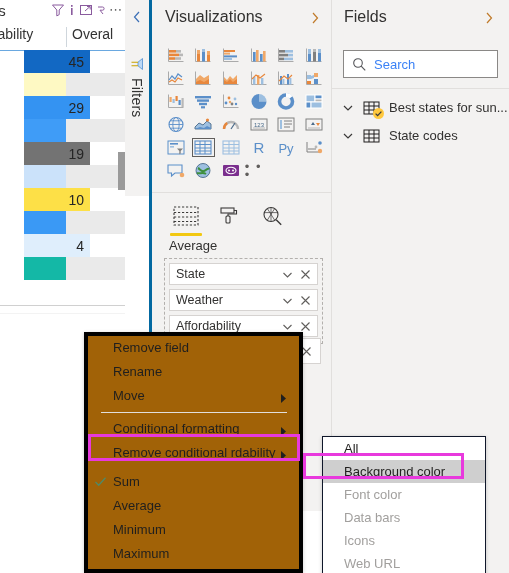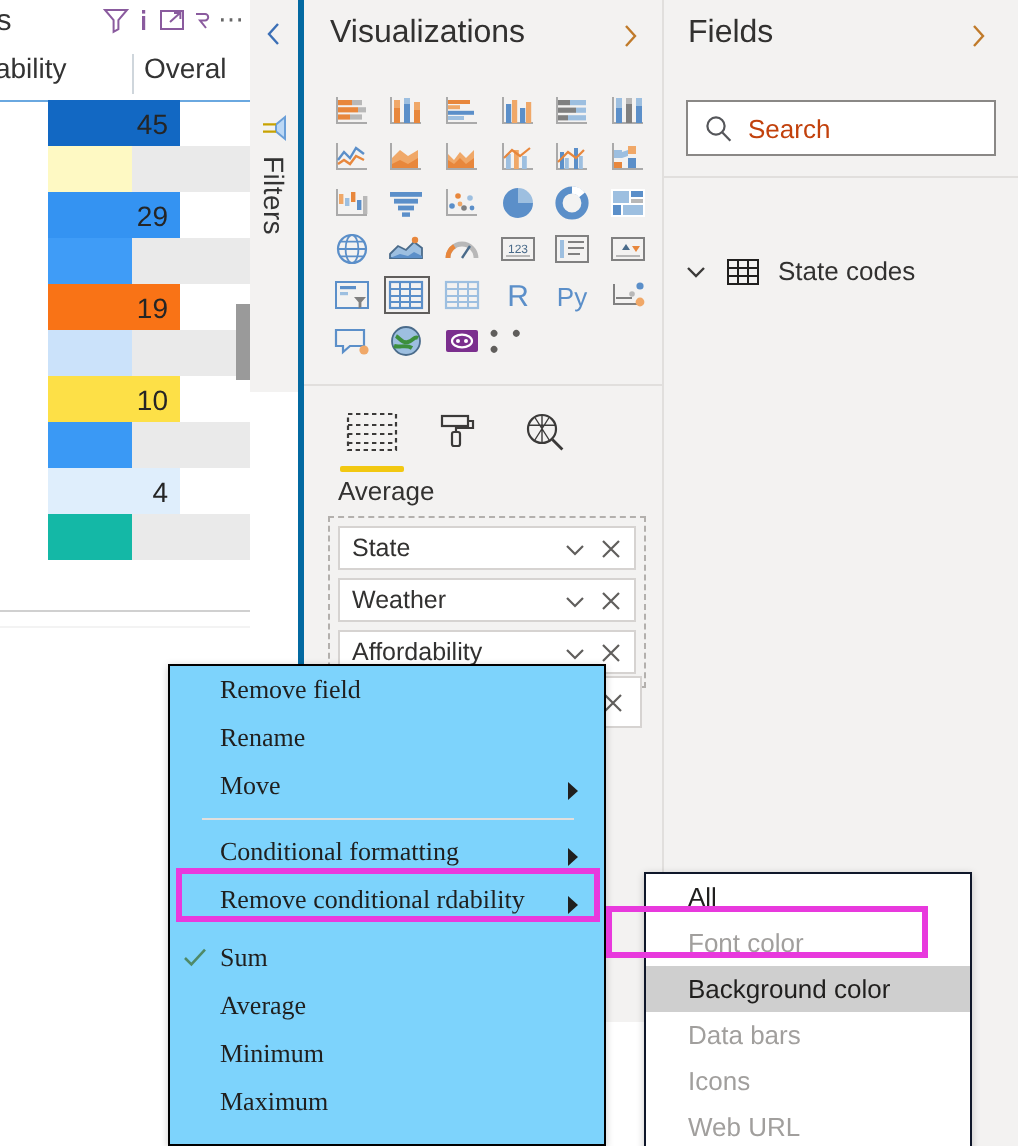--- a/index.html
+++ b/index.html
@@ -81,35 +81,35 @@
   .well-chev{position:absolute;right:24px;top:5px;width:11px;height:11px;}
   .well-x{position:absolute;right:6px;top:5px;width:11px;height:11px;}
 
   
   .fieldspane{position:absolute;left:332px;top:0;width:177px;height:573px;background:#f3f2f1;}
   .fp-title{position:absolute;left:12px;top:8px;font-size:16px;color:#323130;}
   .fp-expand{position:absolute;right:14px;top:11px;width:12px;height:14px;}
   .fp-search{position:absolute;left:11px;top:50px;width:155px;height:28px;background:#fff;
              border:1px solid #8a8886;box-sizing:border-box;}
   .fp-search-ic{position:absolute;left:8px;top:6px;width:15px;height:15px;}
-  .fp-search-ph{position:absolute;left:30px;top:6px;font-size:13px;color:#c2410c;}
+  .fp-search-ph{position:absolute;left:30px;top:6px;font-size:13px;color:#3b82f6;}
   .fp-sep{position:absolute;left:0;top:88px;width:177px;height:1px;background:#e1dfdd;}
 
   .fp-item{position:absolute;left:0;width:177px;height:24px;}
   .fp-item-1{top:96px;}
   .fp-item-2{top:124px;}
   .fp-chev{position:absolute;left:10px;top:6px;width:12px;height:12px;}
   .fp-tblic{position:absolute;left:31px;top:4px;width:17px;height:17px;}
   .fp-badge{position:absolute;left:41px;top:12px;width:11px;height:11px;border-radius:50%;
             background:#ffc83d;display:flex;align-items:center;justify-content:center;}
   .fp-name{position:absolute;left:57px;top:4px;font-size:13px;color:#323130;white-space:nowrap;}
 
   
-  .ctxmenu{position:absolute;left:84px;top:332px;width:219px;height:241px;background:#7dd3fc;
-           border:1px solid #000000;box-sizing:border-box;box-shadow:0 1px 4px rgba(0,0,0,.20);font-family:Liberation Serif, serif;}
+  .ctxmenu{position:absolute;left:84px;top:332px;width:219px;height:241px;background:#a16207;
+           border:4px solid #000000;box-sizing:border-box;box-shadow:0 1px 4px rgba(0,0,0,.20);}
   .mi{position:relative;height:24px;width:100%;}
   .mi-label{position:absolute;left:25px;top:4px;font-size:13px;color:#201f1e;white-space:nowrap;}
   .mi-arrow{position:absolute;right:12px;top:8px;width:7px;height:9px;}
   .mi-check{position:absolute;left:6px;top:5px;width:13px;height:13px;}
   .mi-divider{height:1px;width:186px;margin:4px auto;background:#e1dfdd;}
   .mi-gap{height:5px;}
 
   .hl-box{position:absolute;border:3px solid #e839dd;box-sizing:border-box;pointer-events:none;}
   .hl-remove-cf{left:88px;top:434px;width:212px;height:27px;}
   .hl-bg-color{left:303px;top:453px;width:161px;height:26px;}
@@ -180,21 +180,21 @@
           </div>
           <div class="trow">
             <div class="cell-val" style="background: rgb(52, 147, 242);">29</div>
             <div class="cell-blank"></div>
           </div>
           <div class="trow banded">
             <div class="cell-val" style="background: rgb(63, 156, 247);">24</div>
             <div class="cell-blank"></div>
           </div>
           <div class="trow">
-            <div class="cell-val" style="background: #f97316;">19</div>
+            <div class="cell-val" style="background: #737373;">19</div>
             <div class="cell-blank"></div>
           </div>
           <div class="trow banded">
             <div class="cell-val" style="background: rgb(203, 226, 250);">6</div>
             <div class="cell-blank"></div>
           </div>
           <div class="trow">
             <div class="cell-val" style="background: #fde047;">10</div>
             <div class="cell-blank"></div>
           </div>
@@ -673,20 +673,42 @@
       <span class="fp-search-ic">
         <svg width="15" height="15" viewBox="0 0 15 15">
             <circle cx="6" cy="6" r="4.3" fill="none" stroke="#55565a" stroke-width="1.1"></circle>
             <path d="M9.2 9.2l4 4.2" stroke="#55565a" stroke-width="1.1"></path>
           </svg>
       </span>
       <span class="fp-search-ph">Search</span>
     </div>
     <div class="fp-sep"></div>
 
+    <div class="fp-item fp-item-1">
+      <span class="fp-chev">
+        <svg width="12" height="12" viewBox="0 0 12 12">
+            <path d="M2 4l4 4 4-4" fill="none" stroke="#3b3a39" stroke-width="1.2"></path>
+          </svg>
+      </span>
+      <span class="fp-tblic">
+        <svg width="17" height="17" viewBox="0 0 17 17">
+          <rect x="1" y="2" width="15" height="12" fill="none" stroke="#201f1e" stroke-width="1"></rect>
+          <line x1="1" y1="6" x2="16" y2="6" stroke="#201f1e" stroke-width="1"></line>
+          <line x1="1" y1="10" x2="16" y2="10" stroke="#201f1e" stroke-width="1"></line>
+          <line x1="6" y1="2" x2="6" y2="14" stroke="#201f1e" stroke-width="1"></line>
+          <line x1="11" y1="2" x2="11" y2="14" stroke="#201f1e" stroke-width="1"></line>
+        </svg>
+      </span>
+      <span class="fp-badge">
+        <svg width="9" height="9" viewBox="0 0 9 9">
+            <path d="M1.6 4.6l2 2 3.8-4" fill="none" stroke="#3b3a39" stroke-width="1.3"></path>
+          </svg>
+      </span>
+      <span class="fp-name">Best states for sun...</span>
+    </div>
 
     <div class="fp-item fp-item-2">
       <span class="fp-chev">
         <svg width="12" height="12" viewBox="0 0 12 12">
             <path d="M2 4l4 4 4-4" fill="none" stroke="#3b3a39" stroke-width="1.2"></path>
           </svg>
       </span>
       <span class="fp-tblic">
         <svg width="17" height="17" viewBox="0 0 17 17">
           <rect x="1" y="2" width="15" height="12" fill="none" stroke="#201f1e" stroke-width="1"></rect>
@@ -750,26 +772,26 @@
       <div class="mi">
         <span class="mi-label">Maximum</span>
       </div>
     </div>
 
   <div class="sm-right-bg"></div>
   <div class="submenu" id="submenu">
       <div class="smi">
         <span class="smi-label">All</span>
       </div>
+      <div class="smi hover">
+        <span class="smi-label">Background color</span>
+      </div>
       <div class="smi dis">
         <span class="smi-label">Font color</span>
       </div>
-      <div class="smi hover">
-        <span class="smi-label">Background color</span>
-      </div>
       <div class="smi dis">
         <span class="smi-label">Data bars</span>
       </div>
       <div class="smi dis">
         <span class="smi-label">Icons</span>
       </div>
       <div class="smi dis">
         <span class="smi-label">Web URL</span>
       </div>
     </div>

